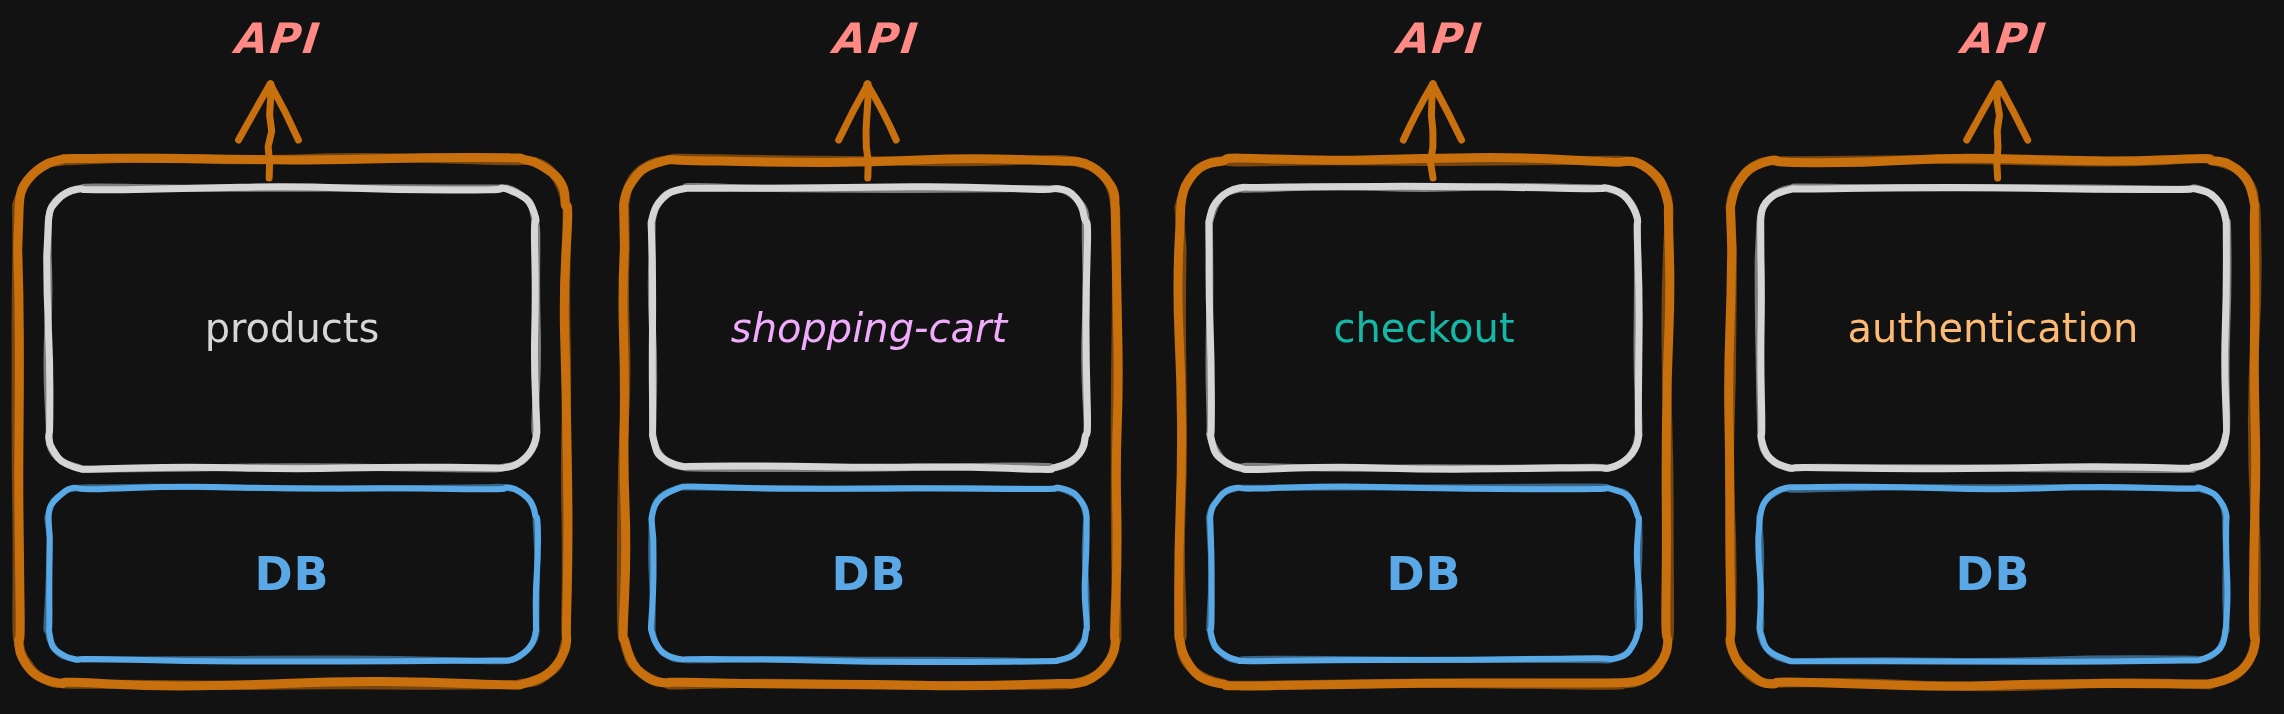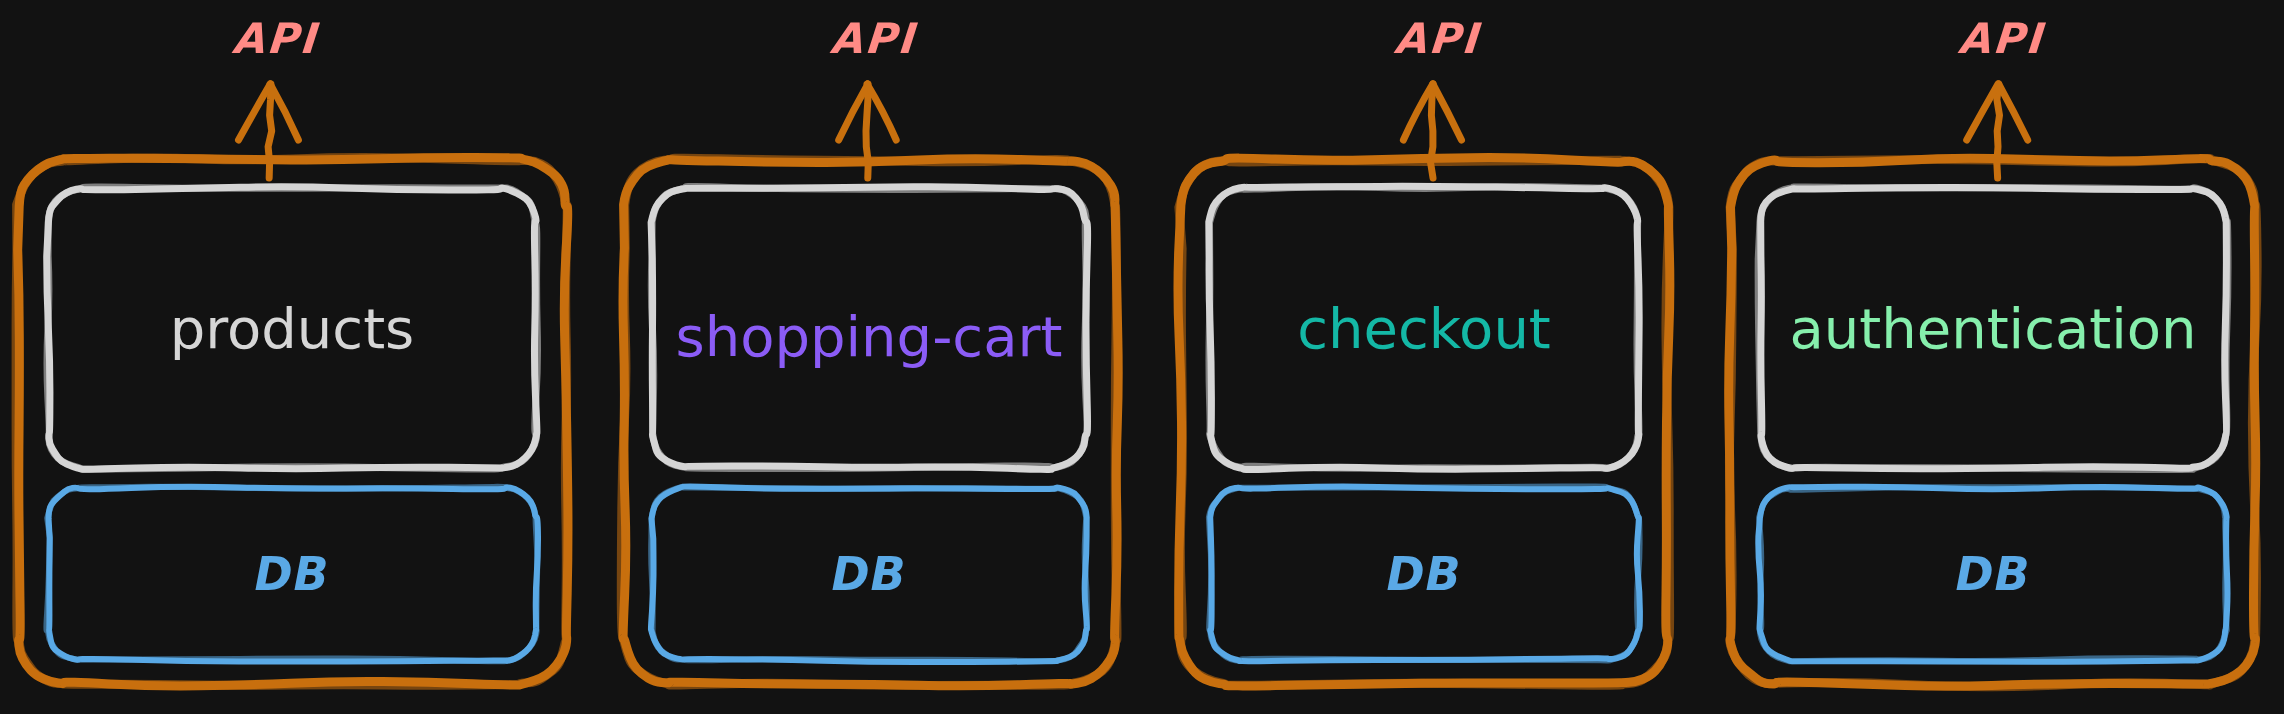--- a/index.html
+++ b/index.html
@@ -32,27 +32,26 @@
     font-family: "DejaVu Sans", sans-serif;
   }
   .api-label {
     font-size: 42px;
     font-style: italic;
     font-weight: 700;
     letter-spacing: 2px;
     transform: skewX(-7deg);
   }
   .service-label {
-    font-size: 56px;
+    font-size: 40px;
     font-weight: 400;
   }
   .db-label {
     font-size: 46px;
     font-weight: 700;
-    font-style: italic;
     letter-spacing: 1px;
   }
   .group-hit {
     position: absolute;
   }
 </style>
 </head>
 <body>
 
 <div id="canvas">
@@ -96,26 +95,26 @@
       <path d="M 1759.1 517.5 Q 1761.4 509.3 1763.5 504.3 Q 1765.6 499.3 1769.1 497.0 Q 1772.6 494.6 1777.2 491.9 Q 1781.8 489.1 1786.4 489.1 Q 1791.0 489.0 1789.8 489.6 Q 1788.6 490.2 1840.3 488.7 Q 1892.0 487.2 1941.6 487.3 Q 1991.2 487.3 2043.9 487.2 Q 2096.6 487.0 2147.3 488.1 Q 2198.0 489.3 2196.7 488.8 Q 2195.4 488.3 2200.2 489.4 Q 2204.9 490.5 2209.4 491.9 Q 2213.9 493.3 2216.7 496.5 Q 2219.4 499.6 2221.9 504.4 Q 2224.4 509.2 2224.7 514.0 Q 2225.1 518.8 2225.0 519.1 Q 2224.9 519.3 2225.5 537.0 Q 2226.2 554.7 2225.5 574.2 Q 2224.9 593.7 2225.8 612.3 Q 2226.7 631.0 2226.7 630.3 Q 2226.8 629.7 2225.3 634.3 Q 2223.8 638.9 2222.1 643.1 Q 2220.4 647.4 2217.1 651.1 Q 2213.9 654.9 2209.7 657.0 Q 2205.4 659.1 2200.8 659.2 Q 2196.1 659.3 2197.1 658.9 Q 2198.1 658.6 2147.1 658.3 Q 2096.1 658.0 2044.5 659.7 Q 1992.8 661.4 1943.1 660.7 Q 1893.3 659.9 1841.0 660.6 Q 1788.7 661.3 1789.2 661.2 Q 1789.8 661.1 1785.5 660.0 Q 1781.3 659.0 1776.7 657.0 Q 1772.2 655.1 1768.9 651.5 Q 1765.6 647.8 1763.3 643.9 Q 1761.0 639.9 1760.2 634.4 Q 1759.4 629.0 1760.6 629.4 Q 1761.8 629.7 1760.8 610.2 Q 1759.8 590.7 1760.8 572.2 Q 1761.8 553.7 1760.3 535.4 Z" fill="none" stroke="#5aa9e6" stroke-width="6" stroke-linecap="round" stroke-linejoin="round" opacity="0.55"></path>
     </svg>
 
   <div class="group-hit" style="left:18px;top:160px;width:548px;height:524px;"></div>
   <div class="label api-label" style="left:236px;top:14px;color:#ff8a85;">API</div>
   <div class="label service-label" style="left:48px;top:188px;width:488px;height:280px;display:flex;align-items:center;justify-content:center;color:#d6d6d6;">products</div>
   <div class="label db-label" style="left:48px;top:488px;width:488px;height:172px;display:flex;align-items:center;justify-content:center;color:#5aa9e6;">DB</div>
 
   <div class="group-hit" style="left:624px;top:160px;width:492px;height:524px;"></div>
   <div class="label api-label" style="left:834px;top:14px;color:#ff8a85;">API</div>
-  <div class="label service-label" style="left:652px;top:196px;width:434px;height:280px;display:flex;align-items:center;justify-content:center;color:#8b5cf6;">shopping-cart</div>
+  <div class="label service-label" style="left:652px;top:188px;width:434px;height:280px;display:flex;align-items:center;justify-content:center;color:#f0abfc;font-style:italic;">shopping-cart</div>
   <div class="label db-label" style="left:652px;top:488px;width:434px;height:172px;display:flex;align-items:center;justify-content:center;color:#5aa9e6;">DB</div>
 
   <div class="group-hit" style="left:1180px;top:160px;width:488px;height:524px;"></div>
   <div class="label api-label" style="left:1398px;top:14px;color:#ff8a85;">API</div>
   <div class="label service-label" style="left:1210px;top:188px;width:428px;height:280px;display:flex;align-items:center;justify-content:center;color:#14b8a6;">checkout</div>
   <div class="label db-label" style="left:1210px;top:488px;width:428px;height:172px;display:flex;align-items:center;justify-content:center;color:#5aa9e6;">DB</div>
 
   <div class="group-hit" style="left:1730px;top:160px;width:525px;height:524px;"></div>
   <div class="label api-label" style="left:1962px;top:14px;color:#ff8a85;">API</div>
-  <div class="label service-label" style="left:1760px;top:188px;width:466px;height:280px;display:flex;align-items:center;justify-content:center;color:#86efac;">authentication</div>
+  <div class="label service-label" style="left:1760px;top:188px;width:466px;height:280px;display:flex;align-items:center;justify-content:center;color:#fdba74;">authentication</div>
   <div class="label db-label" style="left:1760px;top:488px;width:466px;height:172px;display:flex;align-items:center;justify-content:center;color:#5aa9e6;">DB</div>
 
 </div>
 
 </body></html>

